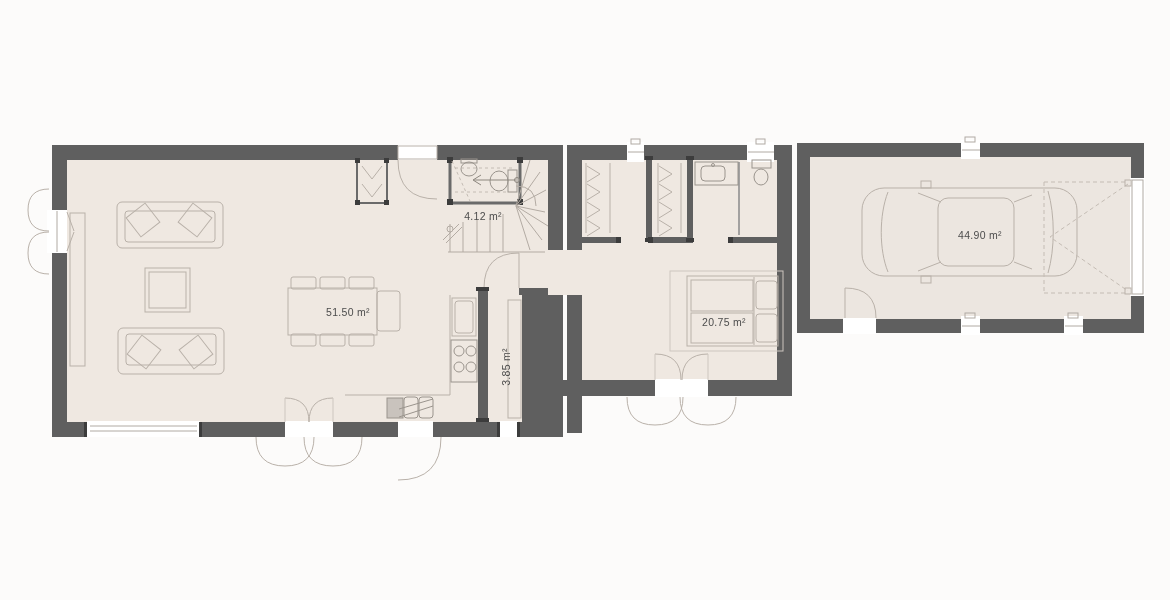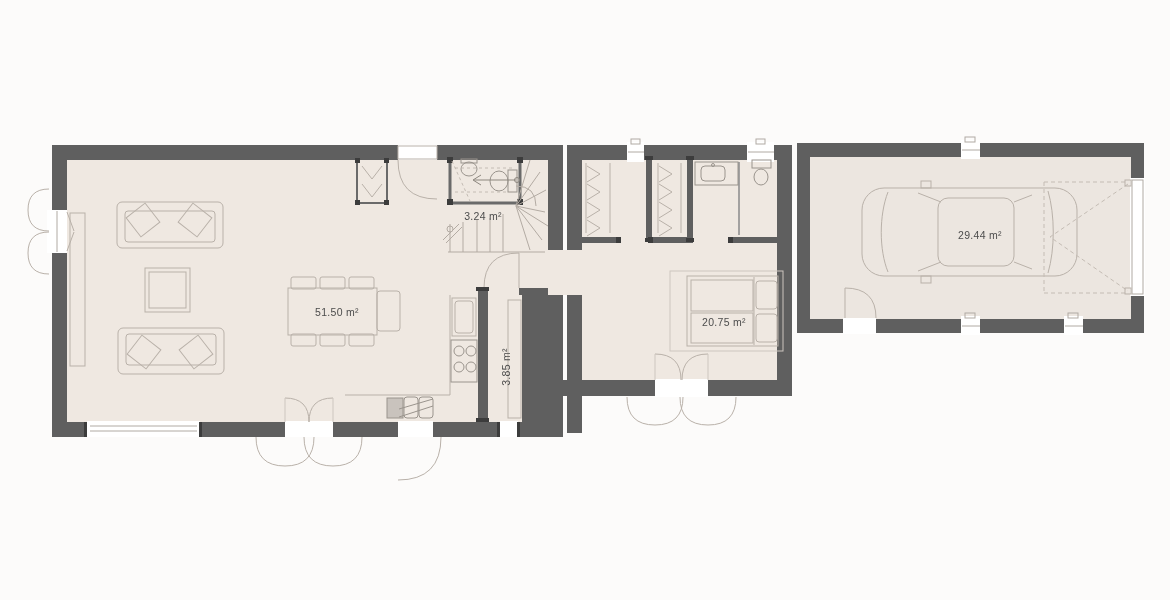--- a/index.html
+++ b/index.html
@@ -296,18 +296,18 @@
       <rect x="645" y="156" width="8" height="4"></rect>
         <rect x="645" y="238" width="8" height="4"></rect>
       <rect x="686" y="156" width="8" height="4"></rect>
         <rect x="686" y="238" width="8" height="4"></rect>
       <rect x="616" y="237" width="5" height="6"></rect>
         <rect x="648" y="237" width="5" height="6"></rect>
       <rect x="728" y="237" width="5" height="6"></rect>
     </g>
   </svg>
 
-  <div class="room-label" style="left:292px;top:306px;width:90px;">51.50 m²</div>
-  <div class="room-label" style="left:458px;top:210px;width:50px;">3.24 m²</div>
+  <div class="room-label" style="left:303px;top:306px;width:90px;">51.50 m²</div>
+  <div class="room-label" style="left:458px;top:210px;width:50px;">4.12 m²</div>
   <div class="room-label vertical" style="left:476px;top:361px;width:60px;">3.85 m²</div>
   <div class="room-label" style="left:679px;top:316px;width:90px;">20.75 m²</div>
-  <div class="room-label" style="left:935px;top:229px;width:90px;">29.44 m²</div>
+  <div class="room-label" style="left:935px;top:229px;width:90px;">44.90 m²</div>
 </div>
 
 </body></html>

